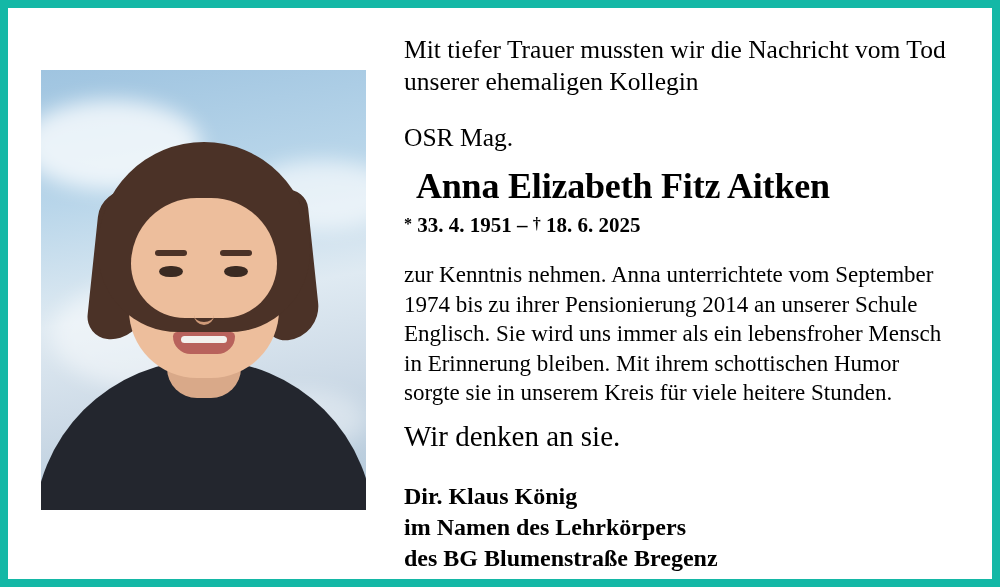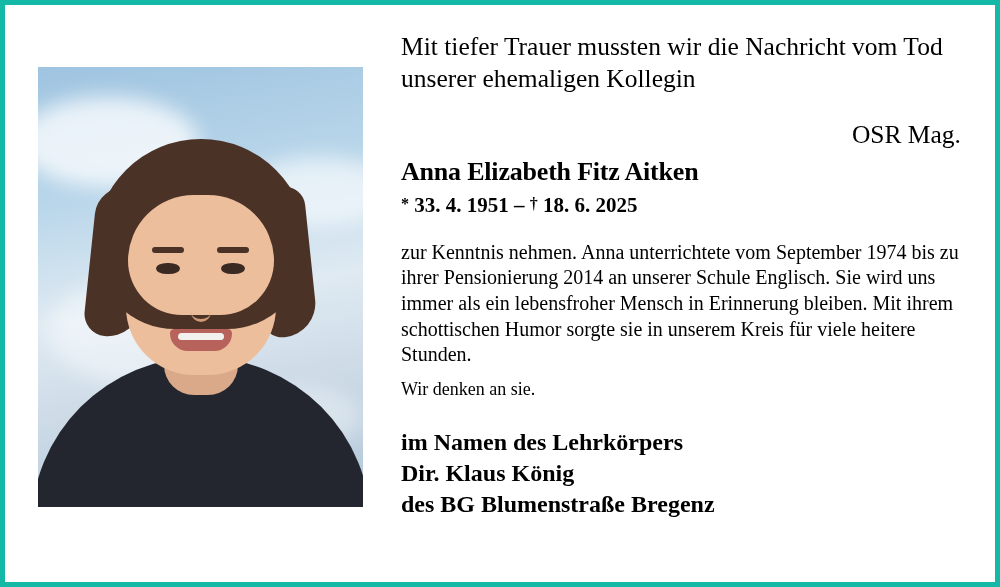--- a/index.html
+++ b/index.html
@@ -11,21 +11,21 @@
     width: 1000px;
     height: 587px;
     font-family: "Liberation Serif", serif;
     overflow: hidden;
   }
   .obituary {
     box-sizing: border-box;
     width: 1000px;
     height: 587px;
     background: #ffffff;
-    border: 5px solid #14b8a6;
+    border: 8px solid #14b8a6;
     display: flex;
     flex-direction: row;
     padding: 0;
   }
   .photo-col {
     flex: 0 0 auto;
     padding: 62px 0 0 33px;
   }
   .portrait {
     width: 325px;
@@ -165,49 +165,48 @@
     color: #000000;
   }
   .intro {
     font-size: 25.5px;
     line-height: 1.24;
     margin: 0 0 26px 0;
   }
   .title-line {
     font-size: 25.5px;
     line-height: 1.2;
-    margin: 0 0 6px 0;
-    text-align: right;
+    margin: 0 0 12px 0;
   }
   .name {
-    font-size: 26px;
+    font-size: 36px;
     font-weight: bold;
     letter-spacing: -0.2px;
-    margin: 0 0 6px 0;
+    margin: 0 0 6px 12px;
     line-height: 1.15;
   }
   .dates {
     font-size: 21px;
     font-weight: bold;
     margin: 0 0 22px 0;
     line-height: 1.2;
   }
   .dates .sym {
     font-size: 16px;
     vertical-align: top;
     position: relative;
     top: 1px;
   }
   .body-text {
-    font-size: 20px;
+    font-size: 23px;
     line-height: 1.28;
     margin: 14px 0 10px 0;
   }
   .closing-line {
-    font-size: 18px;
+    font-size: 29px;
     line-height: 1.28;
     margin: 0 0 26px 0;
   }
   .signature {
     font-weight: bold;
     font-size: 24px;
     line-height: 1.3;
     margin: 0;
   }
   .signature div { white-space: nowrap; }
@@ -250,19 +249,19 @@
       <span>33. 4. 1951</span>
       <span>–</span>
       <span class="sym">†</span>
       <span>18. 6. 2025</span>
     </p>
 
     <p class="body-text">zur Kenntnis nehmen. Anna unterrichtete vom September 1974 bis zu ihrer Pensionierung 2014 an unserer Schule Englisch. Sie wird uns immer als ein lebensfroher Mensch in Erinnerung bleiben. Mit ihrem schottischen Humor sorgte sie in unserem Kreis für viele heitere Stunden.</p>
     <p class="closing-line">Wir denken an sie.</p>
 
     <div class="signature">
+      <div>Dir. Klaus König</div>
       <div>im Namen des Lehrkörpers</div>
-      <div>Dir. Klaus König</div>
       <div>des BG Blumenstraße Bregenz</div>
     </div>
   </div>
 
 </div>
 
 </body></html>

